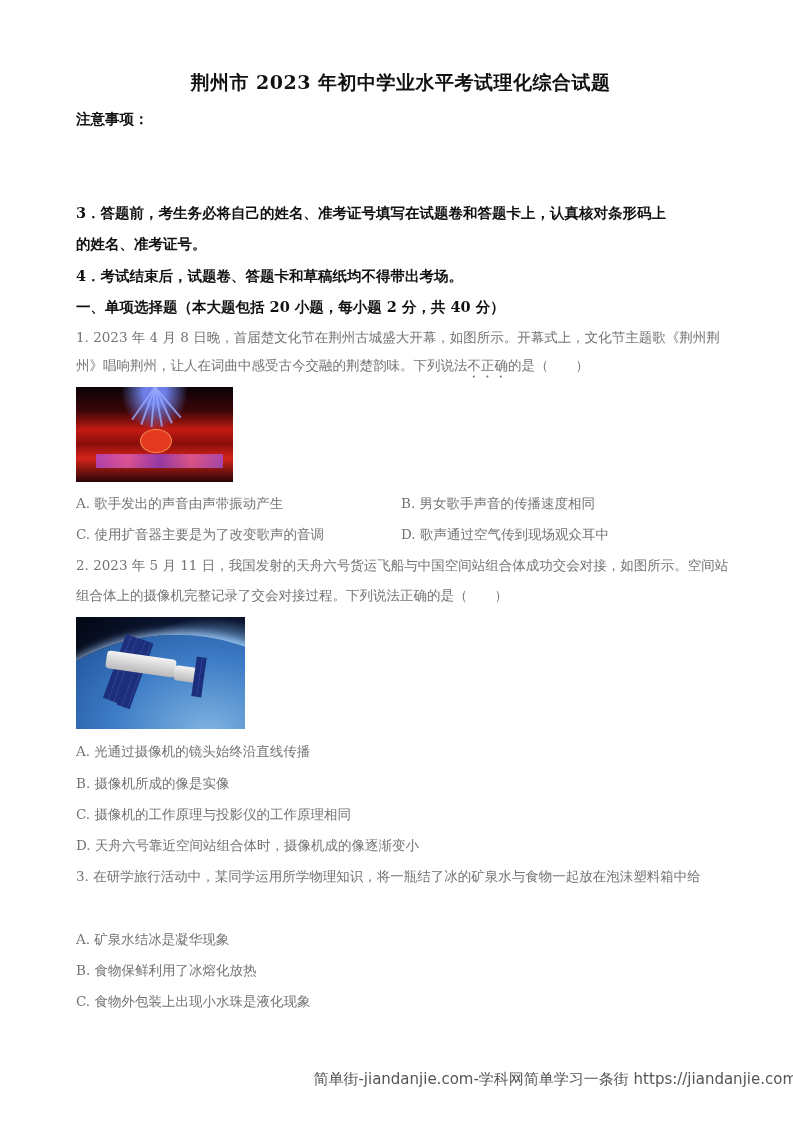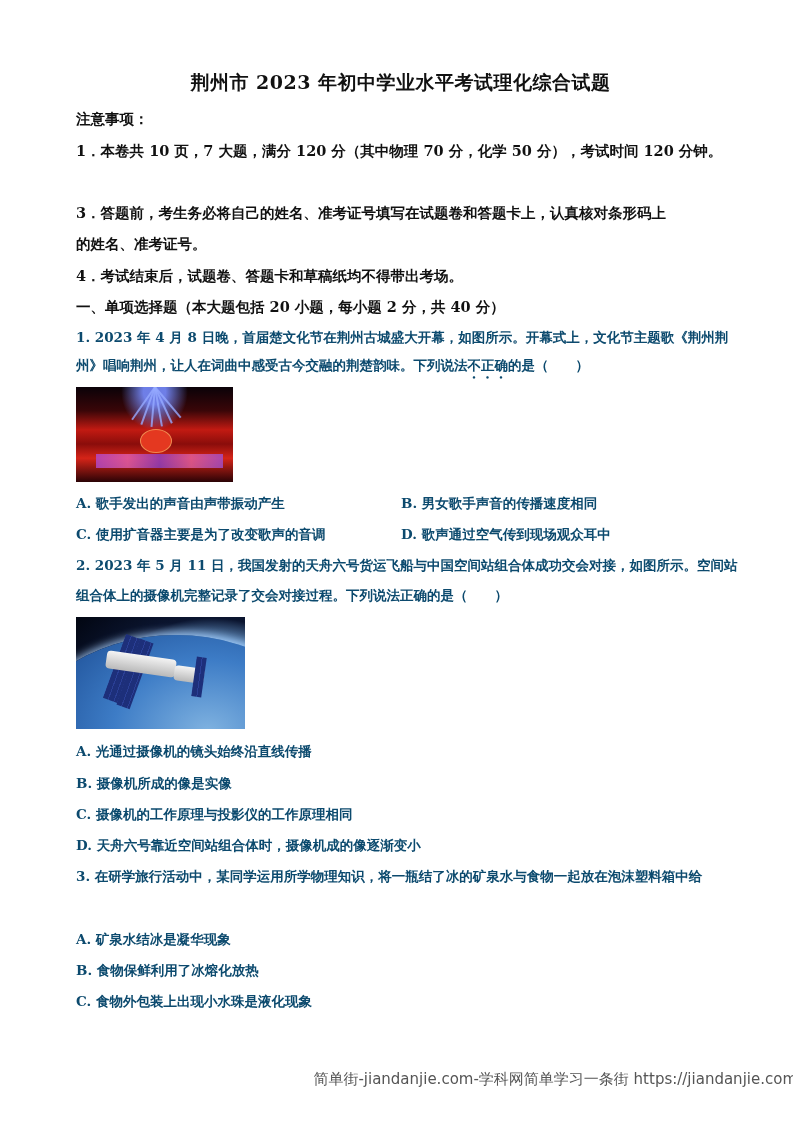--- a/index.html
+++ b/index.html
@@ -3,21 +3,21 @@
 <meta charset="utf-8">
 <style>
   html, body { margin:0; padding:0; background:#fff; }
   body { width:793px; height:1122px; position:relative; overflow:hidden;
          font-family:"DejaVu Serif","Liberation Serif",serif; color:#111; }
   .page { position:absolute; left:4px; top:0; width:793px; height:828px; }
   .title { position:absolute; left:0; width:793px; top:70px; text-align:center;
            font-size:19px; font-weight:bold; letter-spacing:0.5px; }
   .line { position:absolute; left:72px; font-size:14px; white-space:nowrap; }
   .bold { font-weight:bold; font-size:14.5px; }
-  .normal { font-size:13.5px; color:#0c4a6e;font-weight:bold; }
+  .normal { font-size:13.5px; color:#737373; }
   .emph { text-emphasis: dot; -webkit-text-emphasis: dot; text-emphasis-position: under; -webkit-text-emphasis-position: under; }
   .img { position:absolute; left:72px; overflow:hidden; }
   .img1 { top:387px; width:157px; height:95px;
           background:
             radial-gradient(ellipse at 50% 5%, rgba(120,140,255,0.9) 0 10%, transparent 30%),
             linear-gradient(180deg,#0a0208 0%,#3a0608 25%,#c21a12 45%,#8a0d0b 60%,#d52418 75%,#2a0306 100%); }
   .img1 .beam { position:absolute; top:0; left:78px; width:2px; height:40px; background:rgba(150,170,255,0.8); transform-origin:top center; }
   .img1 .crowd { position:absolute; left:20px; right:10px; bottom:14px; height:14px;
                  background:linear-gradient(90deg,#b04ad0,#e05fb0,#8c40c8,#e060a0,#a050d0); opacity:0.8; }
   .img1 .disc { position:absolute; left:64px; top:42px; width:30px; height:22px; border-radius:50%; background:#e43820; border:1px solid #f08a50; }
@@ -32,21 +32,20 @@
             font-family:"DejaVu Sans","Liberation Sans",sans-serif; font-size:15px; color:#555; }
 </style>
 </head>
 <body>
 
 <div class="page">
 
   <div class="title">荆州市 2023 年初中学业水平考试理化综合试题</div>
 
   <div class="line bold" style="top:110px">注意事项：</div>
-  <div class="line bold" style="top:142px">1．本卷共 10 页，7 大题，满分 120 分（其中物理 70 分，化学 50 分），考试时间 120 分钟。</div>
   <div class="line bold" style="top:204px">3．答题前，考生务必将自己的姓名、准考证号填写在试题卷和答题卡上，认真核对条形码上</div>
   <div class="line bold" style="top:235px">的姓名、准考证号。</div>
   <div class="line bold" style="top:267px">4．考试结束后，试题卷、答题卡和草稿纸均不得带出考场。</div>
 
   <div class="line bold" style="top:298px">一、单项选择题（本大题包括 20 小题，每小题 2 分，共 40 分）</div>
 
   <div class="line normal" style="top:329px">1. 2023 年 4 月 8 日晚，首届楚文化节在荆州古城盛大开幕，如图所示。开幕式上，文化节主题歌《荆州荆</div>
   <div class="line normal" style="top:357px">
     <span>州》唱响荆州，让人在词曲中感受古今交融的荆楚韵味。下列说法</span><span class="emph">不正确</span><span>的是（　　）</span>
   </div>

